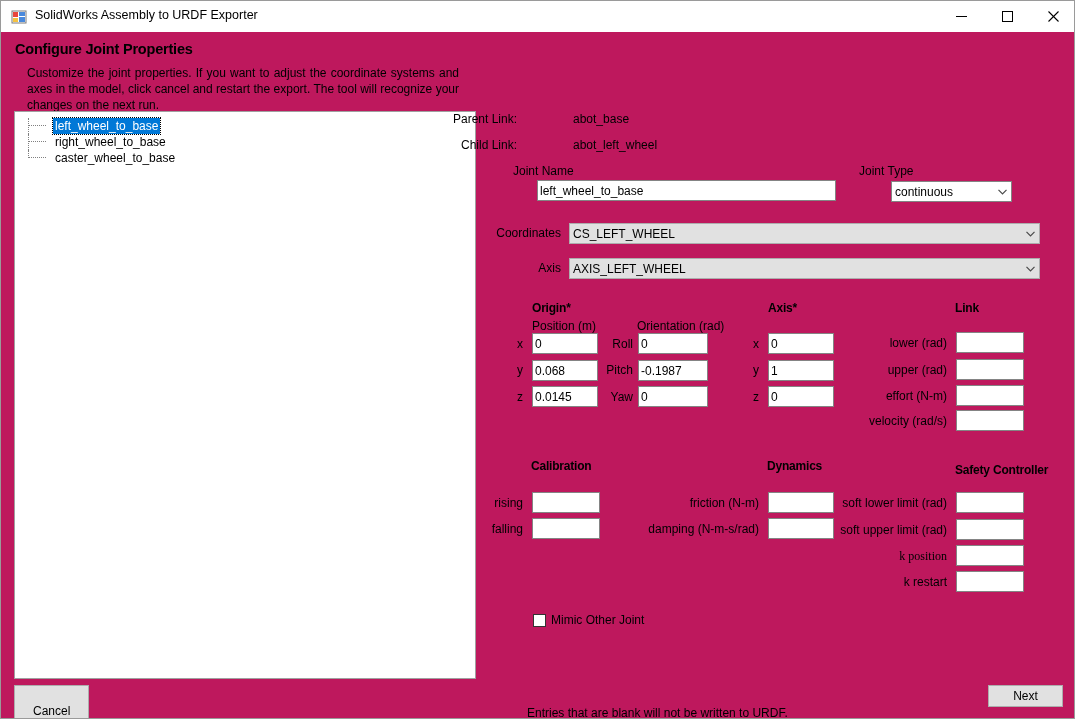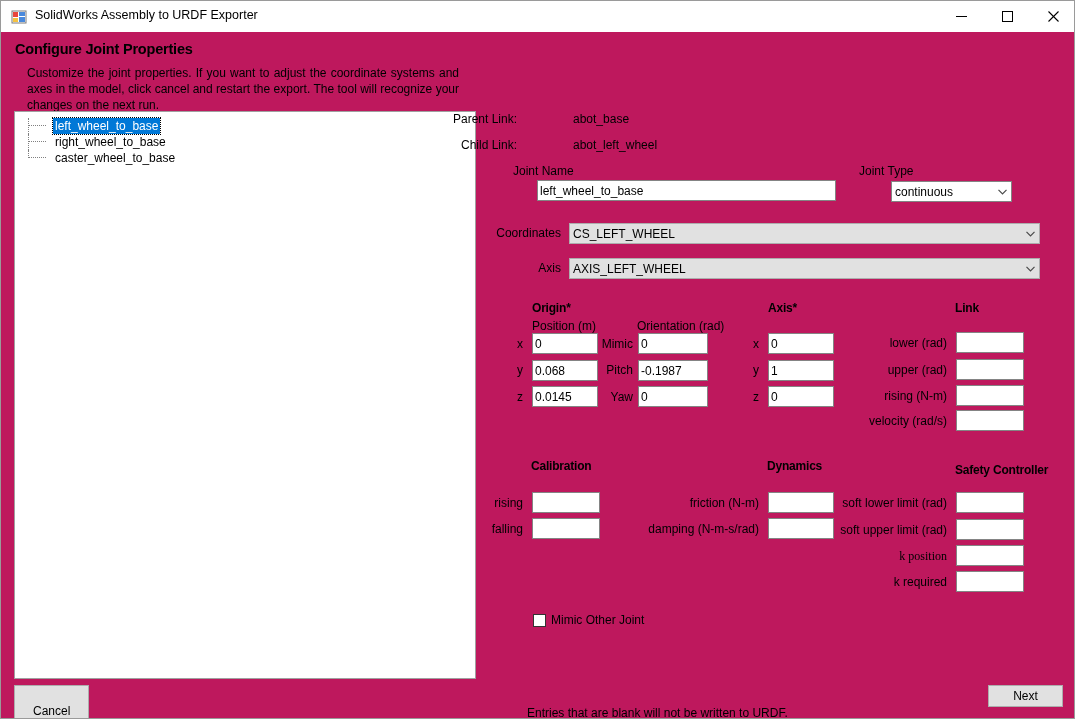--- a/index.html
+++ b/index.html
@@ -323,21 +323,21 @@
         </svg>
     </span>
   </div>
 
   <span class="lbl-left lbl-bold" style="left:531px; top:300px;">Origin*</span>
   <span class="lbl-left" style="left:531px; top:318px;">Position (m)</span>
   <span class="lbl-left" style="left:636px; top:318px;">Orientation (rad)</span>
 
   <span class="lbl-right" style="left:500px; top:336px; width:22px;">x</span>
   <input class="txtbox" style="left: 531px; top: 332px; width: 66px;" value="0">
-  <span class="lbl-right" style="left:596px; top:336px; width:36px;">Mimic</span>
+  <span class="lbl-right" style="left:596px; top:336px; width:36px;">Roll</span>
   <input class="txtbox" style="left: 637px; top: 332px; width: 70px;" value="0">
 
   <span class="lbl-right" style="left:500px; top:362px; width:22px;">y</span>
   <input class="txtbox" style="left: 531px; top: 359px; width: 66px;" value="0.068">
   <span class="lbl-right" style="left:596px; top:362px; width:36px;">Pitch</span>
   <input class="txtbox" style="left: 637px; top: 359px; width: 70px;" value="-0.1987">
 
   <span class="lbl-right" style="left:500px; top:389px; width:22px;">z</span>
   <input class="txtbox" style="left: 531px; top: 385px; width: 66px;" value="0.0145">
   <span class="lbl-right" style="left:596px; top:389px; width:36px;">Yaw</span>
@@ -355,21 +355,21 @@
   <input class="txtbox" style="left: 767px; top: 385px; width: 66px;" value="0">
 
   <span class="lbl-left lbl-bold" style="left:954px; top:300px;">Link</span>
 
   <span class="lbl-right" style="left:830px; top:335px; width:116px;">lower (rad)</span>
   <input class="txtbox" style="left: 955px; top: 331px; width: 68px;" value="">
 
   <span class="lbl-right" style="left:830px; top:362px; width:116px;">upper (rad)</span>
   <input class="txtbox" style="left: 955px; top: 358px; width: 68px;" value="">
 
-  <span class="lbl-right" style="left:830px; top:388px; width:116px;">rising (N-m)</span>
+  <span class="lbl-right" style="left:830px; top:388px; width:116px;">effort (N-m)</span>
   <input class="txtbox" style="left: 955px; top: 384px; width: 68px;" value="">
 
   <span class="lbl-right" style="left:822px; top:413px; width:124px;">velocity (rad/s)</span>
   <input class="txtbox" style="left: 955px; top: 409px; width: 68px;" value="">
 
   <span class="lbl-left lbl-bold" style="left:530px; top:458px;">Calibration</span>
 
   <span class="lbl-right" style="left:460px; top:495px; width:62px;">rising</span>
   <input class="txtbox" style="left: 531px; top: 491px; width: 68px;" value="">
 
@@ -388,21 +388,21 @@
 
   <span class="lbl-right" style="left:820px; top:495px; width:126px;">soft lower limit (rad)</span>
   <input class="txtbox" style="left: 955px; top: 491px; width: 68px;" value="">
 
   <span class="lbl-right" style="left:820px; top:522px; width:126px;">soft upper limit (rad)</span>
   <input class="txtbox" style="left: 955px; top: 518px; width: 68px;" value="">
 
   <span class="lbl-right" style="left:820px; top:548px; width:126px;font-family:Liberation Serif, serif;">k position</span>
   <input class="txtbox" style="left: 955px; top: 544px; width: 68px;" value="">
 
-  <span class="lbl-right" style="left:820px; top:574px; width:126px;">k required</span>
+  <span class="lbl-right" style="left:820px; top:574px; width:126px;">k restart</span>
   <input class="txtbox" style="left: 955px; top: 570px; width: 68px;" value="">
 
   <div id="mimic-row">
     <span id="mimic-box"></span>
     <span id="mimic-label">Mimic Other Joint</span>
   </div>
 
   <div id="footer-note">
     <div>Entries that are blank will not be written to URDF.</div>
     <div>* Field group is required</div>

